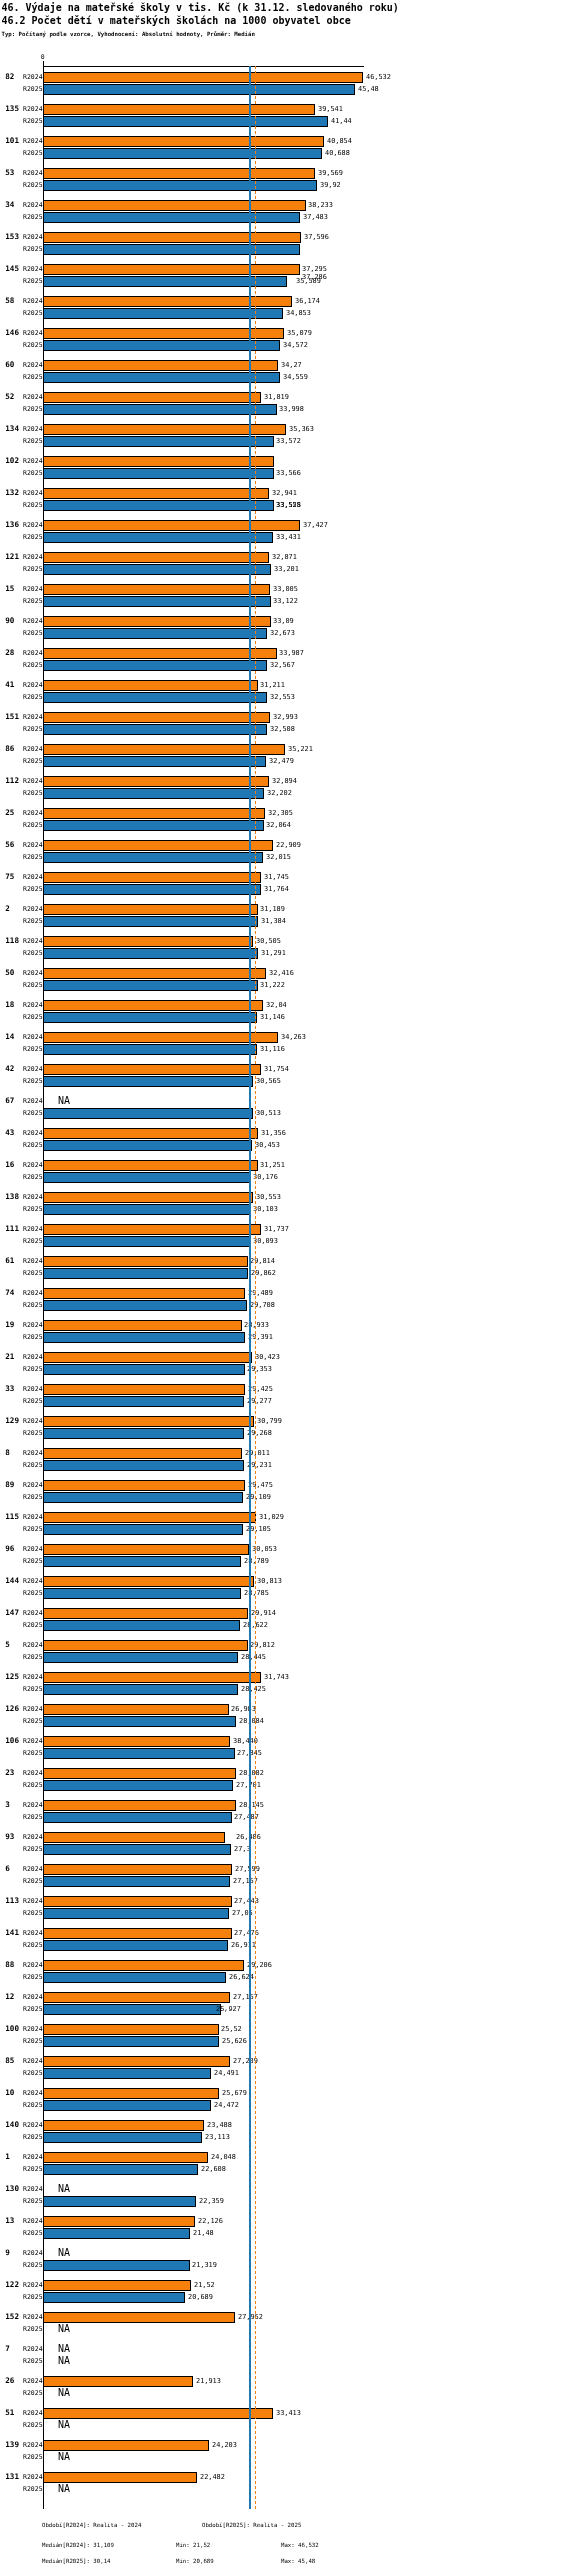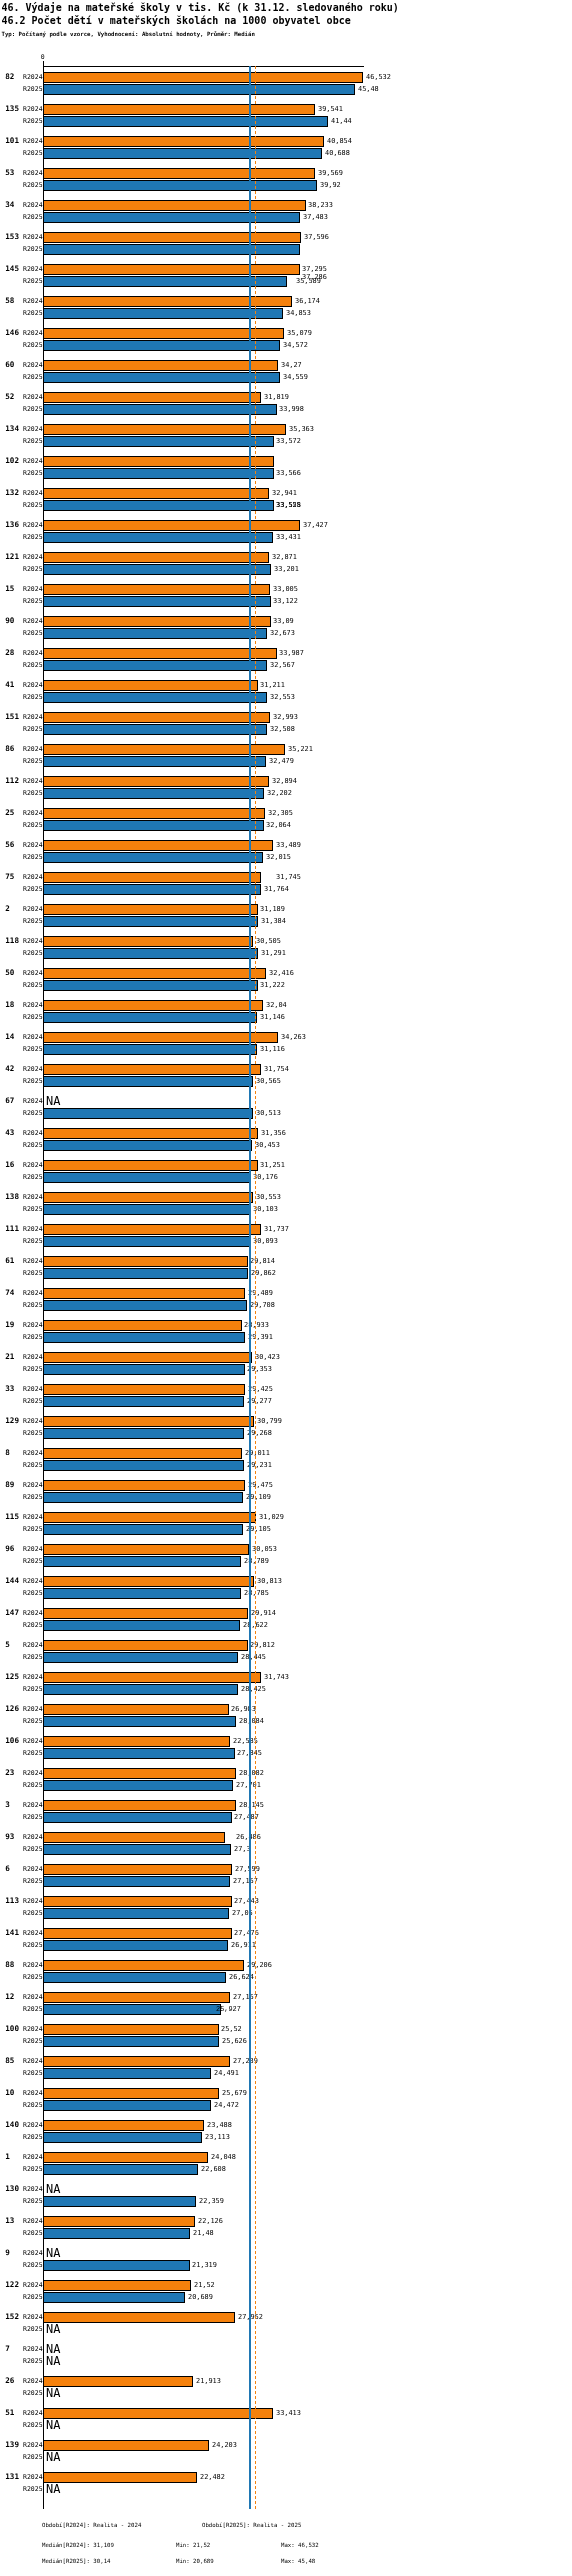--- a/index.html
+++ b/index.html
@@ -19,21 +19,21 @@
 
   #rows { position:absolute; left:0; top:72px; width:573px; }
   .group { position:relative; height:32px; }
   .cat-id { position:absolute; left:5.3px; top:0; height:10.7px; line-height:10.7px;
             font-size:7.6px; font-weight:bold; }
   .series-label { position:absolute; left:23px; height:10.7px; line-height:10.7px; font-size:6.5px; }
   .bar { position:absolute; height:10.7px; box-sizing:border-box; border:0.8px solid #000; }
   .bar.r2024 { background:#F5810C; }
   .bar.r2025 { background:#1F77B4; }
   .val { position:absolute; height:10.7px; line-height:10.7px; font-size:6.9px; white-space:pre; }
-  .na  { position:absolute; left:46px; height:10.7px; line-height:10.7px; font-size:12px; }
+  .na  { position:absolute; left:58px; height:10.7px; line-height:10.7px; font-size:10px; }
   .row-top { top:0; }
   .row-bot { top:12.2px; }
 
   .median-line-2025 { position:absolute; left:249px; top:66px; width:1.5px; height:2443px;
                       background:#1F77B4; }
   .median-line-2024 { position:absolute; left:255px; top:66px; width:0; height:2443px;
                       border-left:1.5px dashed #F5810C; }
 
   .ft { position:absolute; font-size:5.7px; white-space:pre; }
   .ft-obdobi-1 { left:42px;  top:2522px; }
@@ -272,30 +272,30 @@
         <div class="bar r2024 row-top" style="left: 43px; width: 222px;"></div>
         <div class="val row-top" style="left: 268px;">32,305</div>
         <div class="series-label row-bot">R2025</div>
         <div class="bar r2025 row-bot" style="left: 43px; width: 221px;"></div>
         <div class="val row-bot" style="left: 266px;">32,064</div>
       </div>
       <div class="group">
         <div class="cat-id">56</div>
         <div class="series-label row-top">R2024</div>
         <div class="bar r2024 row-top" style="left: 43px; width: 230px;"></div>
-        <div class="val row-top" style="left: 276px;">33,489</div>
+        <div class="val row-top" style="left: 276px;">22,909</div>
         <div class="series-label row-bot">R2025</div>
         <div class="bar r2025 row-bot" style="left: 43px; width: 220px;"></div>
         <div class="val row-bot" style="left: 266px;">32,015</div>
       </div>
       <div class="group">
         <div class="cat-id">75</div>
         <div class="series-label row-top">R2024</div>
         <div class="bar r2024 row-top" style="left: 43px; width: 218px;"></div>
-        <div class="val row-top" style="left: 276px;">31,745</div>
+        <div class="val row-top" style="left: 264px;">31,745</div>
         <div class="series-label row-bot">R2025</div>
         <div class="bar r2025 row-bot" style="left: 43px; width: 218px;"></div>
         <div class="val row-bot" style="left: 264px;">31,764</div>
       </div>
       <div class="group">
         <div class="cat-id">2</div>
         <div class="series-label row-top">R2024</div>
         <div class="bar r2024 row-top" style="left: 43px; width: 215px;"></div>
         <div class="val row-top" style="left: 260px;">31,189</div>
         <div class="series-label row-bot">R2025</div>
@@ -523,21 +523,21 @@
         <div class="bar r2024 row-top" style="left: 43px; width: 186px;"></div>
         <div class="val row-top" style="left: 231px;">26,983</div>
         <div class="series-label row-bot">R2025</div>
         <div class="bar r2025 row-bot" style="left: 43px; width: 193px;"></div>
         <div class="val row-bot" style="left: 239px;">28,084</div>
       </div>
       <div class="group">
         <div class="cat-id">106</div>
         <div class="series-label row-top">R2024</div>
         <div class="bar r2024 row-top" style="left: 43px; width: 187px;"></div>
-        <div class="val row-top" style="left: 233px;">22,585</div>
+        <div class="val row-top" style="left: 233px;">38,440</div>
         <div class="series-label row-bot">R2025</div>
         <div class="bar r2025 row-bot" style="left: 43px; width: 192px;"></div>
         <div class="val row-bot" style="left: 237px;">27,845</div>
       </div>
       <div class="group">
         <div class="cat-id">23</div>
         <div class="series-label row-top">R2024</div>
         <div class="bar r2024 row-top" style="left: 43px; width: 193px;"></div>
         <div class="val row-top" style="left: 239px;">28,082</div>
         <div class="series-label row-bot">R2025</div>

